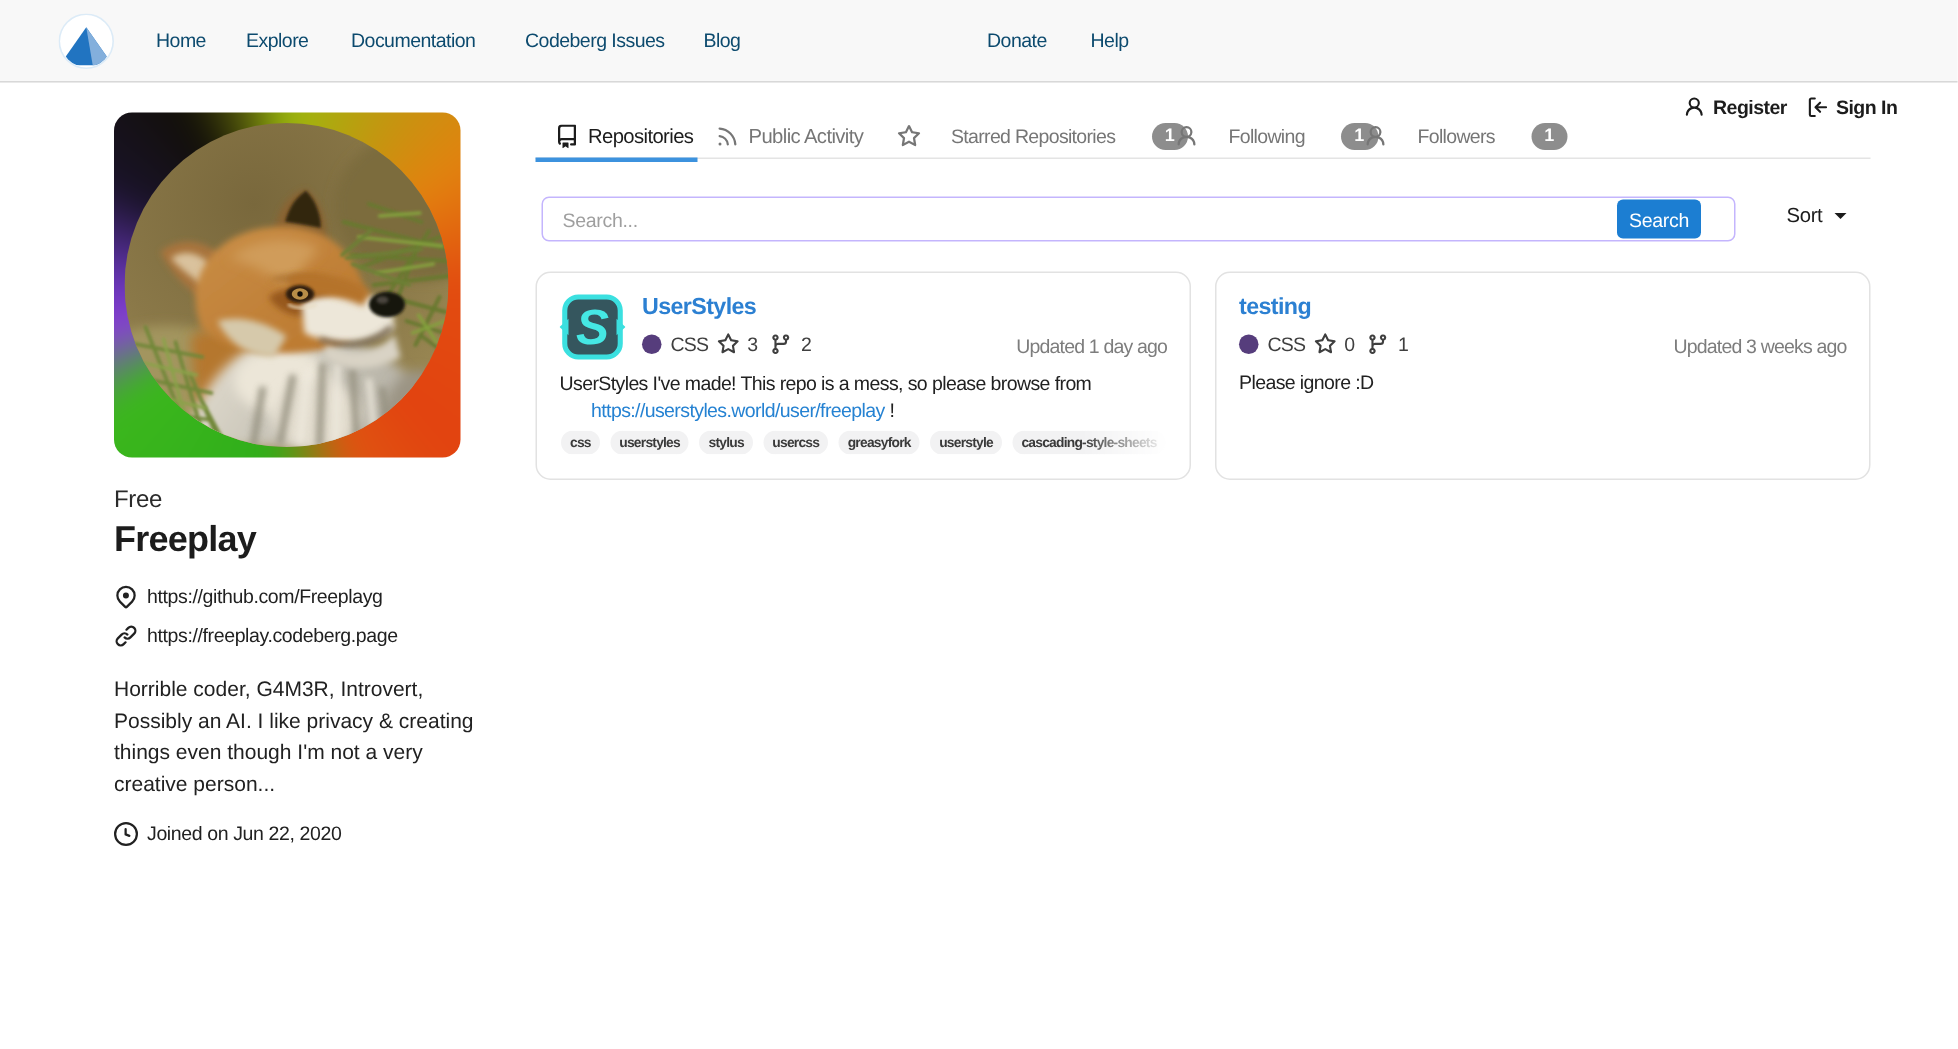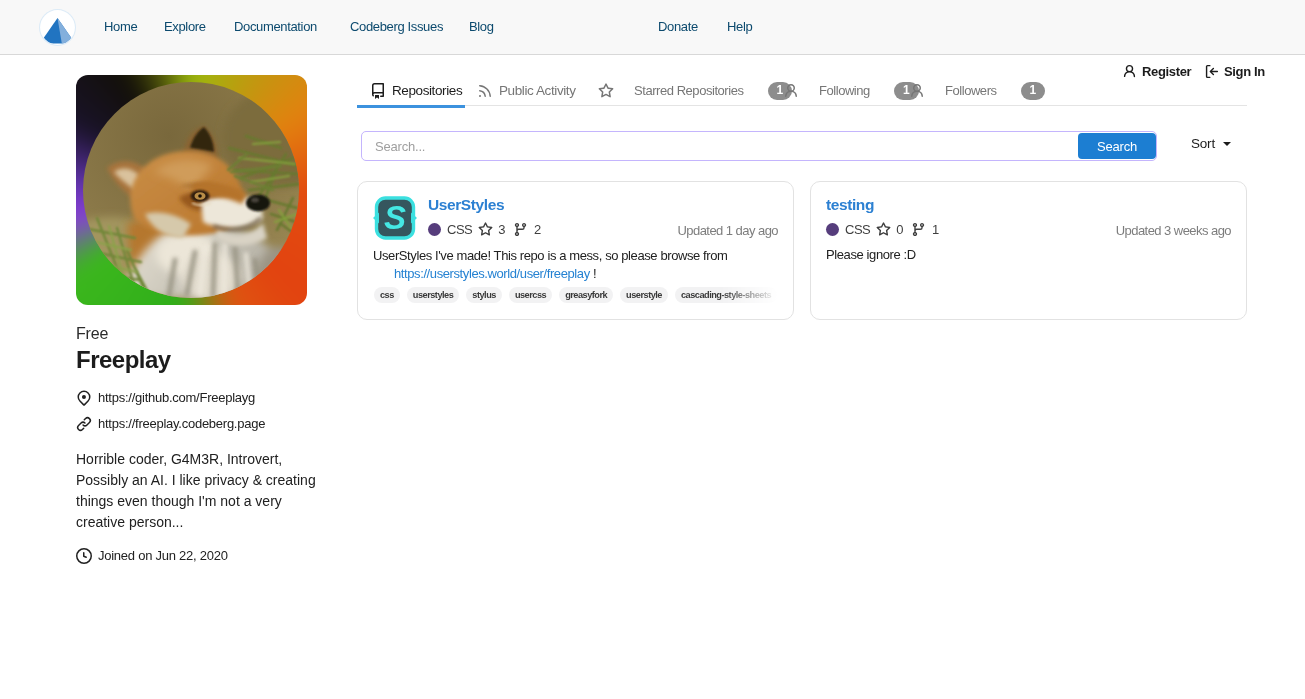--- a/index.html
+++ b/index.html
@@ -39,21 +39,21 @@
 .tab.b { font-size:13px; letter-spacing:-0.45px;gap:20px; }
 .tab svg { flex:0 0 auto; }
 .tab.active { color:#1c1c1c; }
 .underline { position:absolute; left:0; top:30px; width:108px; height:3px; background:#3c92de; }
 .badge { background:#8d8d8d; color:#fff; font-size:12px; font-weight:700; letter-spacing:0;
   border-radius:9px; padding:1.5px 9px; line-height:15px; margin-left:4px; }
 .searchrow { position:absolute; left:0; top:56px; width:890px; height:31px; }
 .sgroup { position:absolute; left:4px; top:0; width:796px; height:30px;
   border:1px solid #c4b5fd; border-radius:5px; background:#fff; }
 .sgroup .ph { position:absolute; left:13px; top:7px; font-size:13px; letter-spacing:-0.2px; color:#9f9f9f; }
-.sbtn { position:absolute; left:716px; top:1px; width:78px; height:26px;
+.sbtn { position:absolute; left:716px; top:1px; width:56px; height:26px;
   background:#1c7ed2; color:#fff; border-radius:4px; font-size:13px; letter-spacing:-0.2px;
   display:flex; align-items:center; justify-content:center; }
 .sort { position:absolute; left:834px; top:5px; font-size:13.5px; letter-spacing:-0.2px; color:#1c1c1c; }
 .sort .caret { display:inline-block; margin-left:4px; width:0; height:0;
   border-left:4px solid transparent; border-right:4px solid transparent;
   border-top:4.5px solid #1c1c1c; vertical-align:2px; }
 
 .cards { position:absolute; left:0; top:106px; display:flex; gap:16px; }
 .card { width:437px; height:139px; border:1px solid #e2e2e2; border-radius:10px;
   padding:13px 15px; overflow:hidden; position:relative; background:#fff; }

